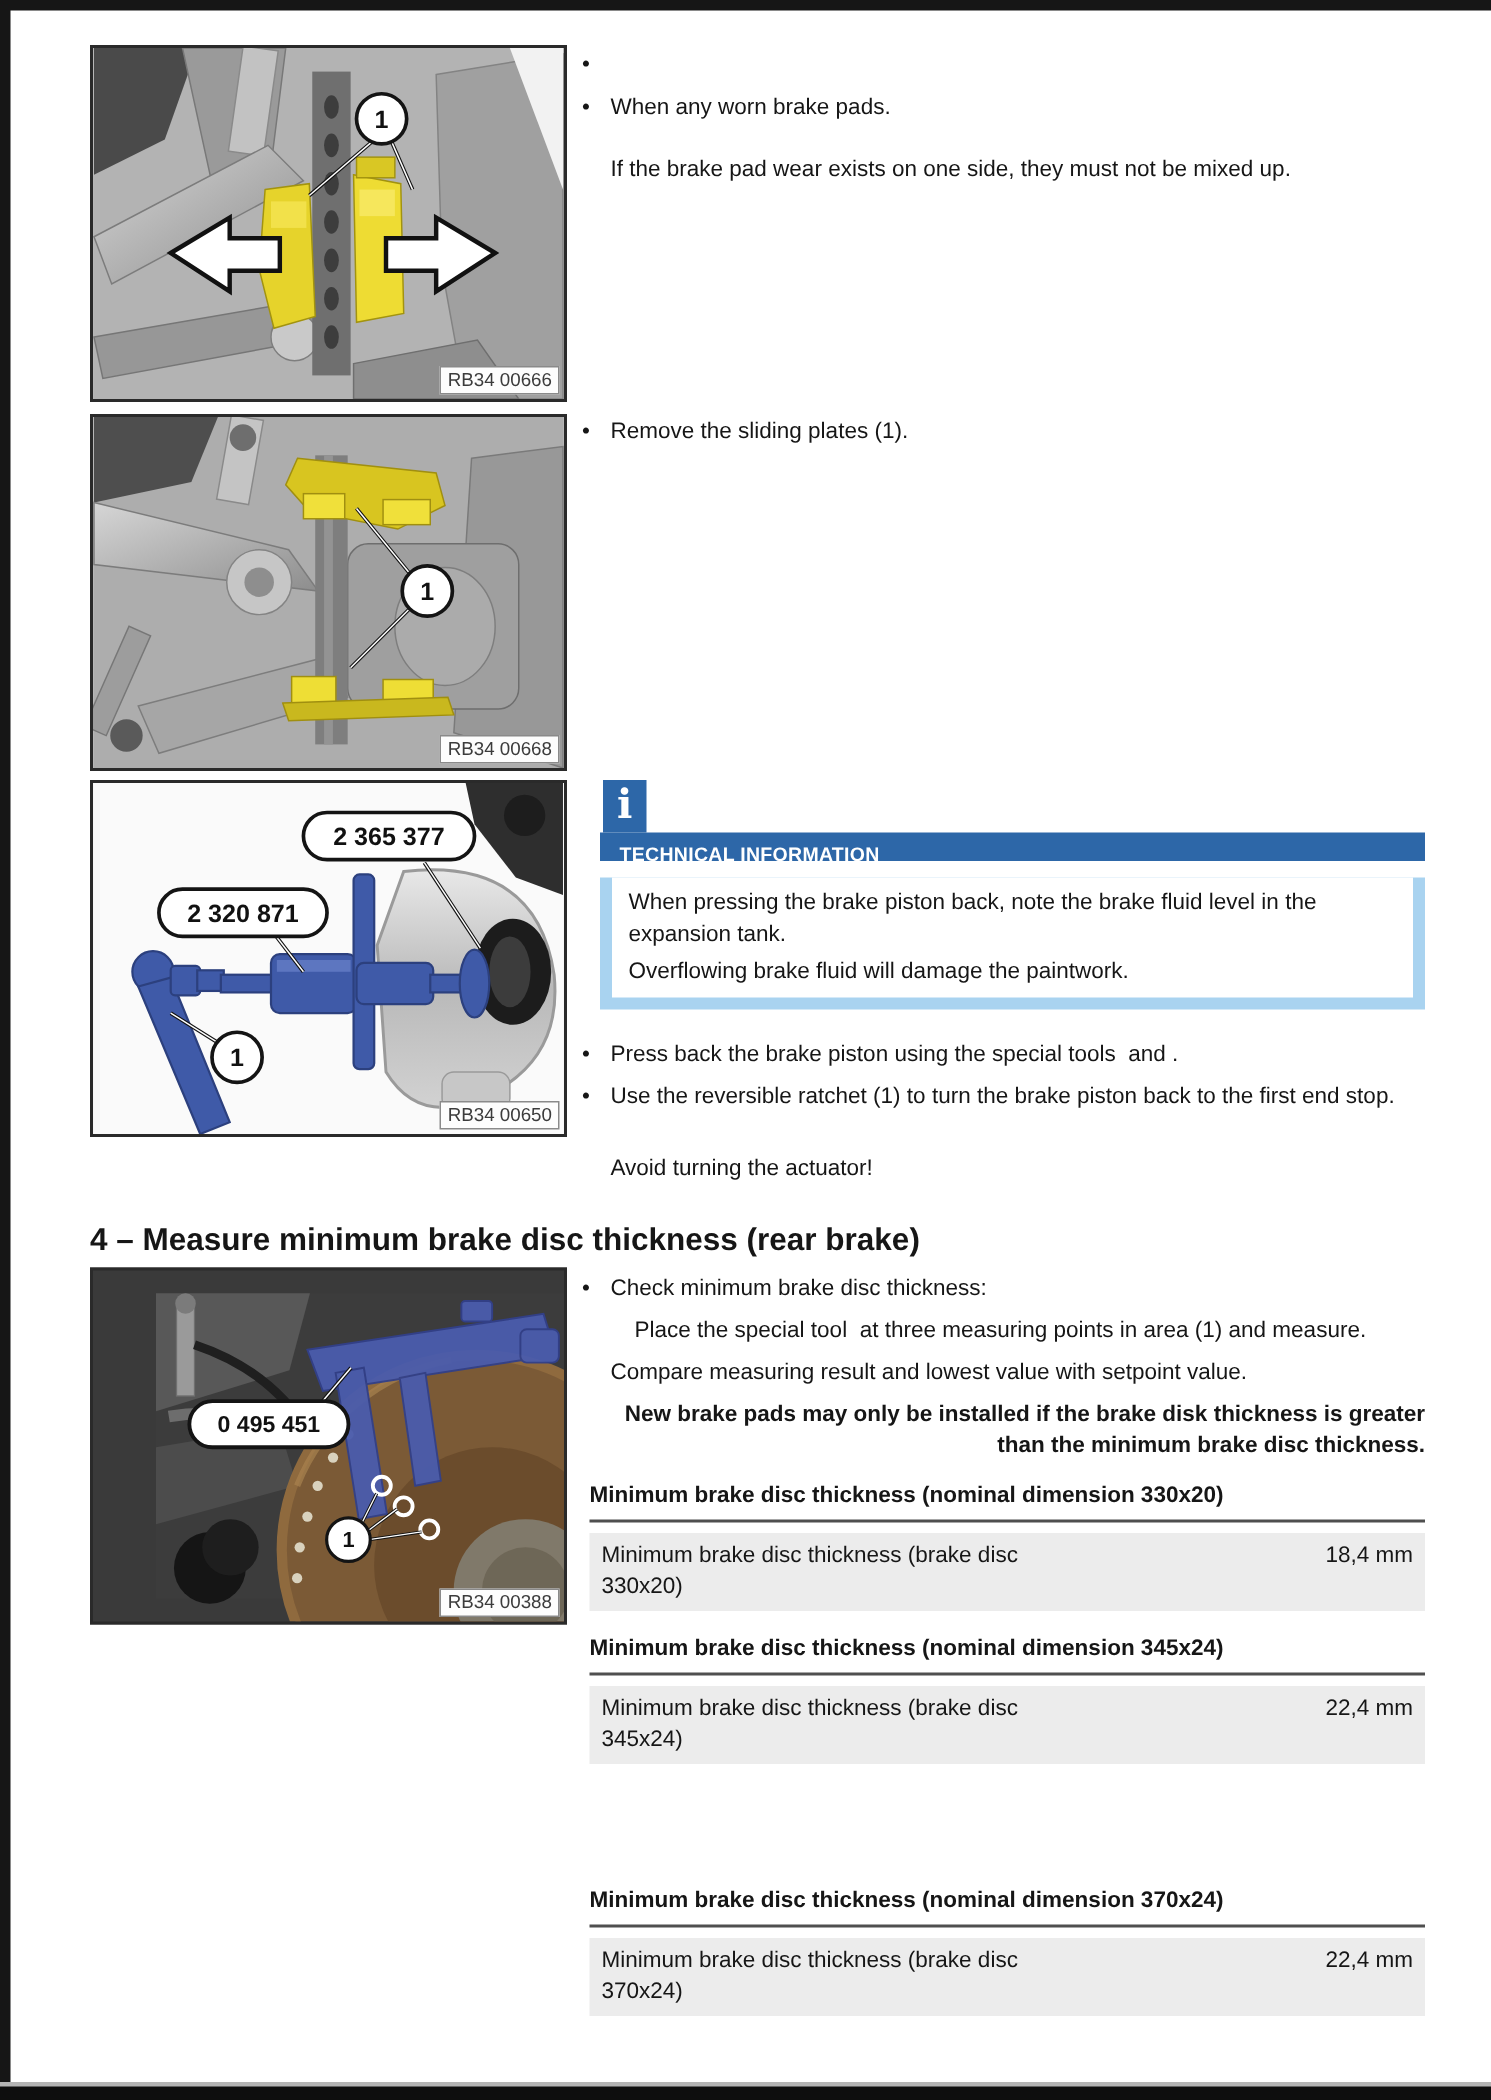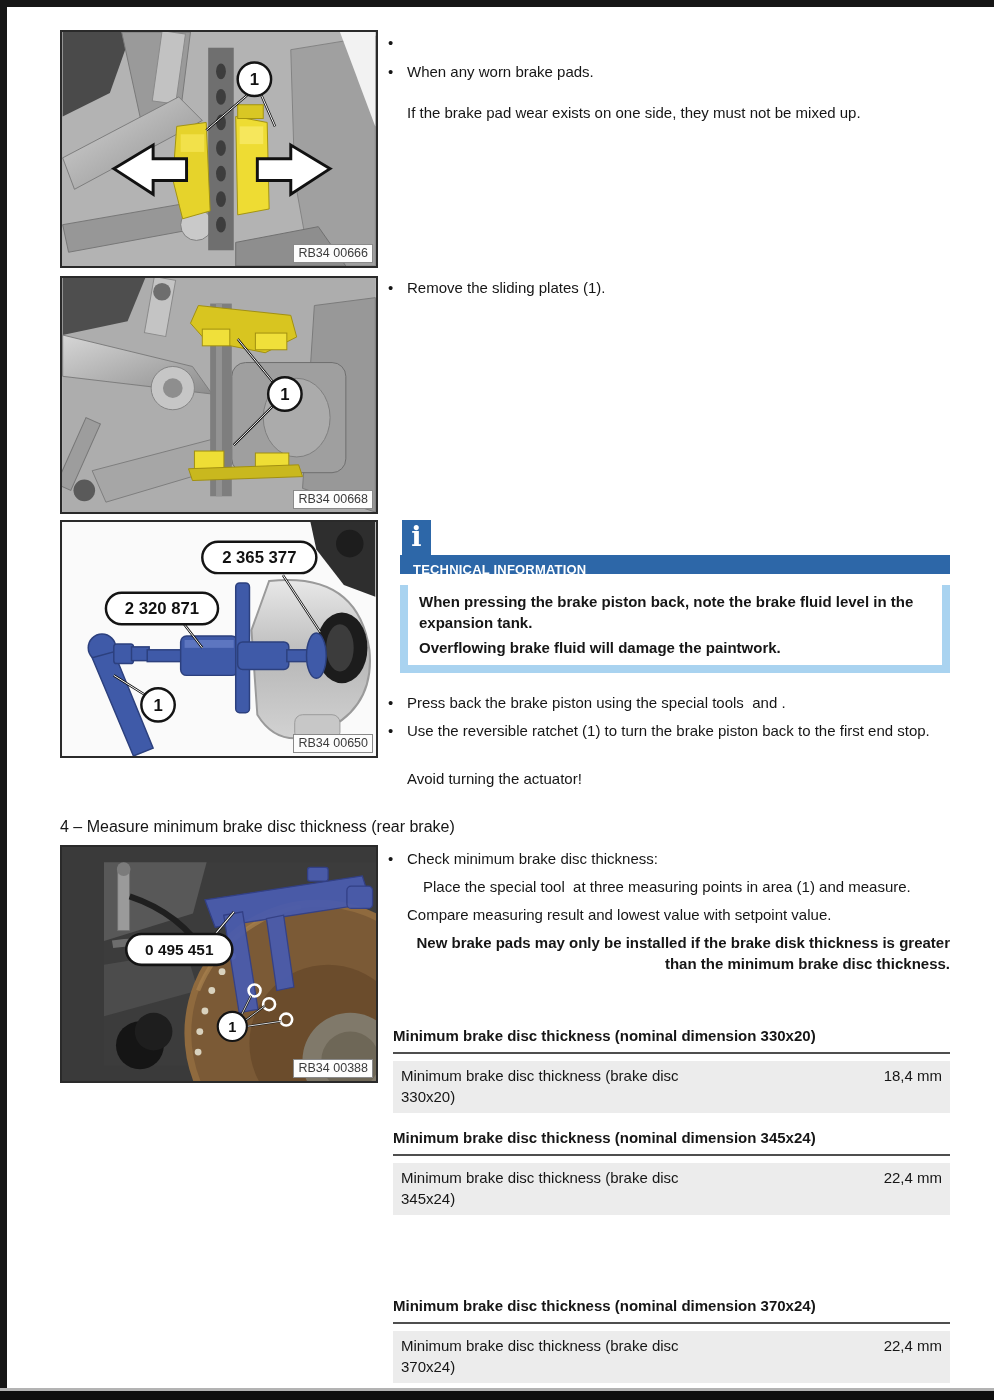--- a/index.html
+++ b/index.html
@@ -35,30 +35,30 @@
     background:#2d67a8; color:#ffffff; text-align:center;
     font-family:"DejaVu Serif", serif; font-weight:bold; font-size:27px; line-height:34px;
   }
   .info-header {
     position:absolute; left:400px; top:555px; width:550px; height:19px;
     background:#2d67a8; color:#ffffff; font-weight:bold; font-size:13px; line-height:30px;
     padding-left:13px; letter-spacing:0.2px;
   }
   .info-body-frame {
     position:absolute; left:400px; top:585px; width:550px; height:88px;
-    background:#a9d3f0; padding:0 8px 8px 8px;font-weight:bold;
+    background:#a9d3f0; padding:0 8px 8px 8px;
   }
   .info-body-inner { background:#ffffff; width:100%; height:100%; padding:6px 11px 4px 11px; }
   .info-body-inner .line2 { margin-top:4px; }
 
-  .section-heading { position:absolute; left:60px; font-weight:normal; font-size:16px; }
+  .section-heading { position:absolute; left:60px; font-weight:bold; font-size:21px; }
 
   
   .spec-table { position:absolute; left:393px; width:557px; }
-  .spec-heading { font-weight:bold; font-size:15px; padding-bottom:6px;margin-top:39px; }
+  .spec-heading { font-weight:bold; font-size:15px; padding-bottom:6px; }
   .spec-rule { border-top:2px solid #4f4f4f; margin-bottom:7px; }
   .spec-row { background:#ececec; position:relative; min-height:50px; padding:4px 8px 6px 8px; }
   .spec-label { width:290px; }
   .spec-value { position:absolute; right:8px; top:4px; }
 
   .callout-text { font-family:"Liberation Sans", sans-serif; font-weight:bold; fill:#111; }
 </style>
 </head>
 <body>
 

